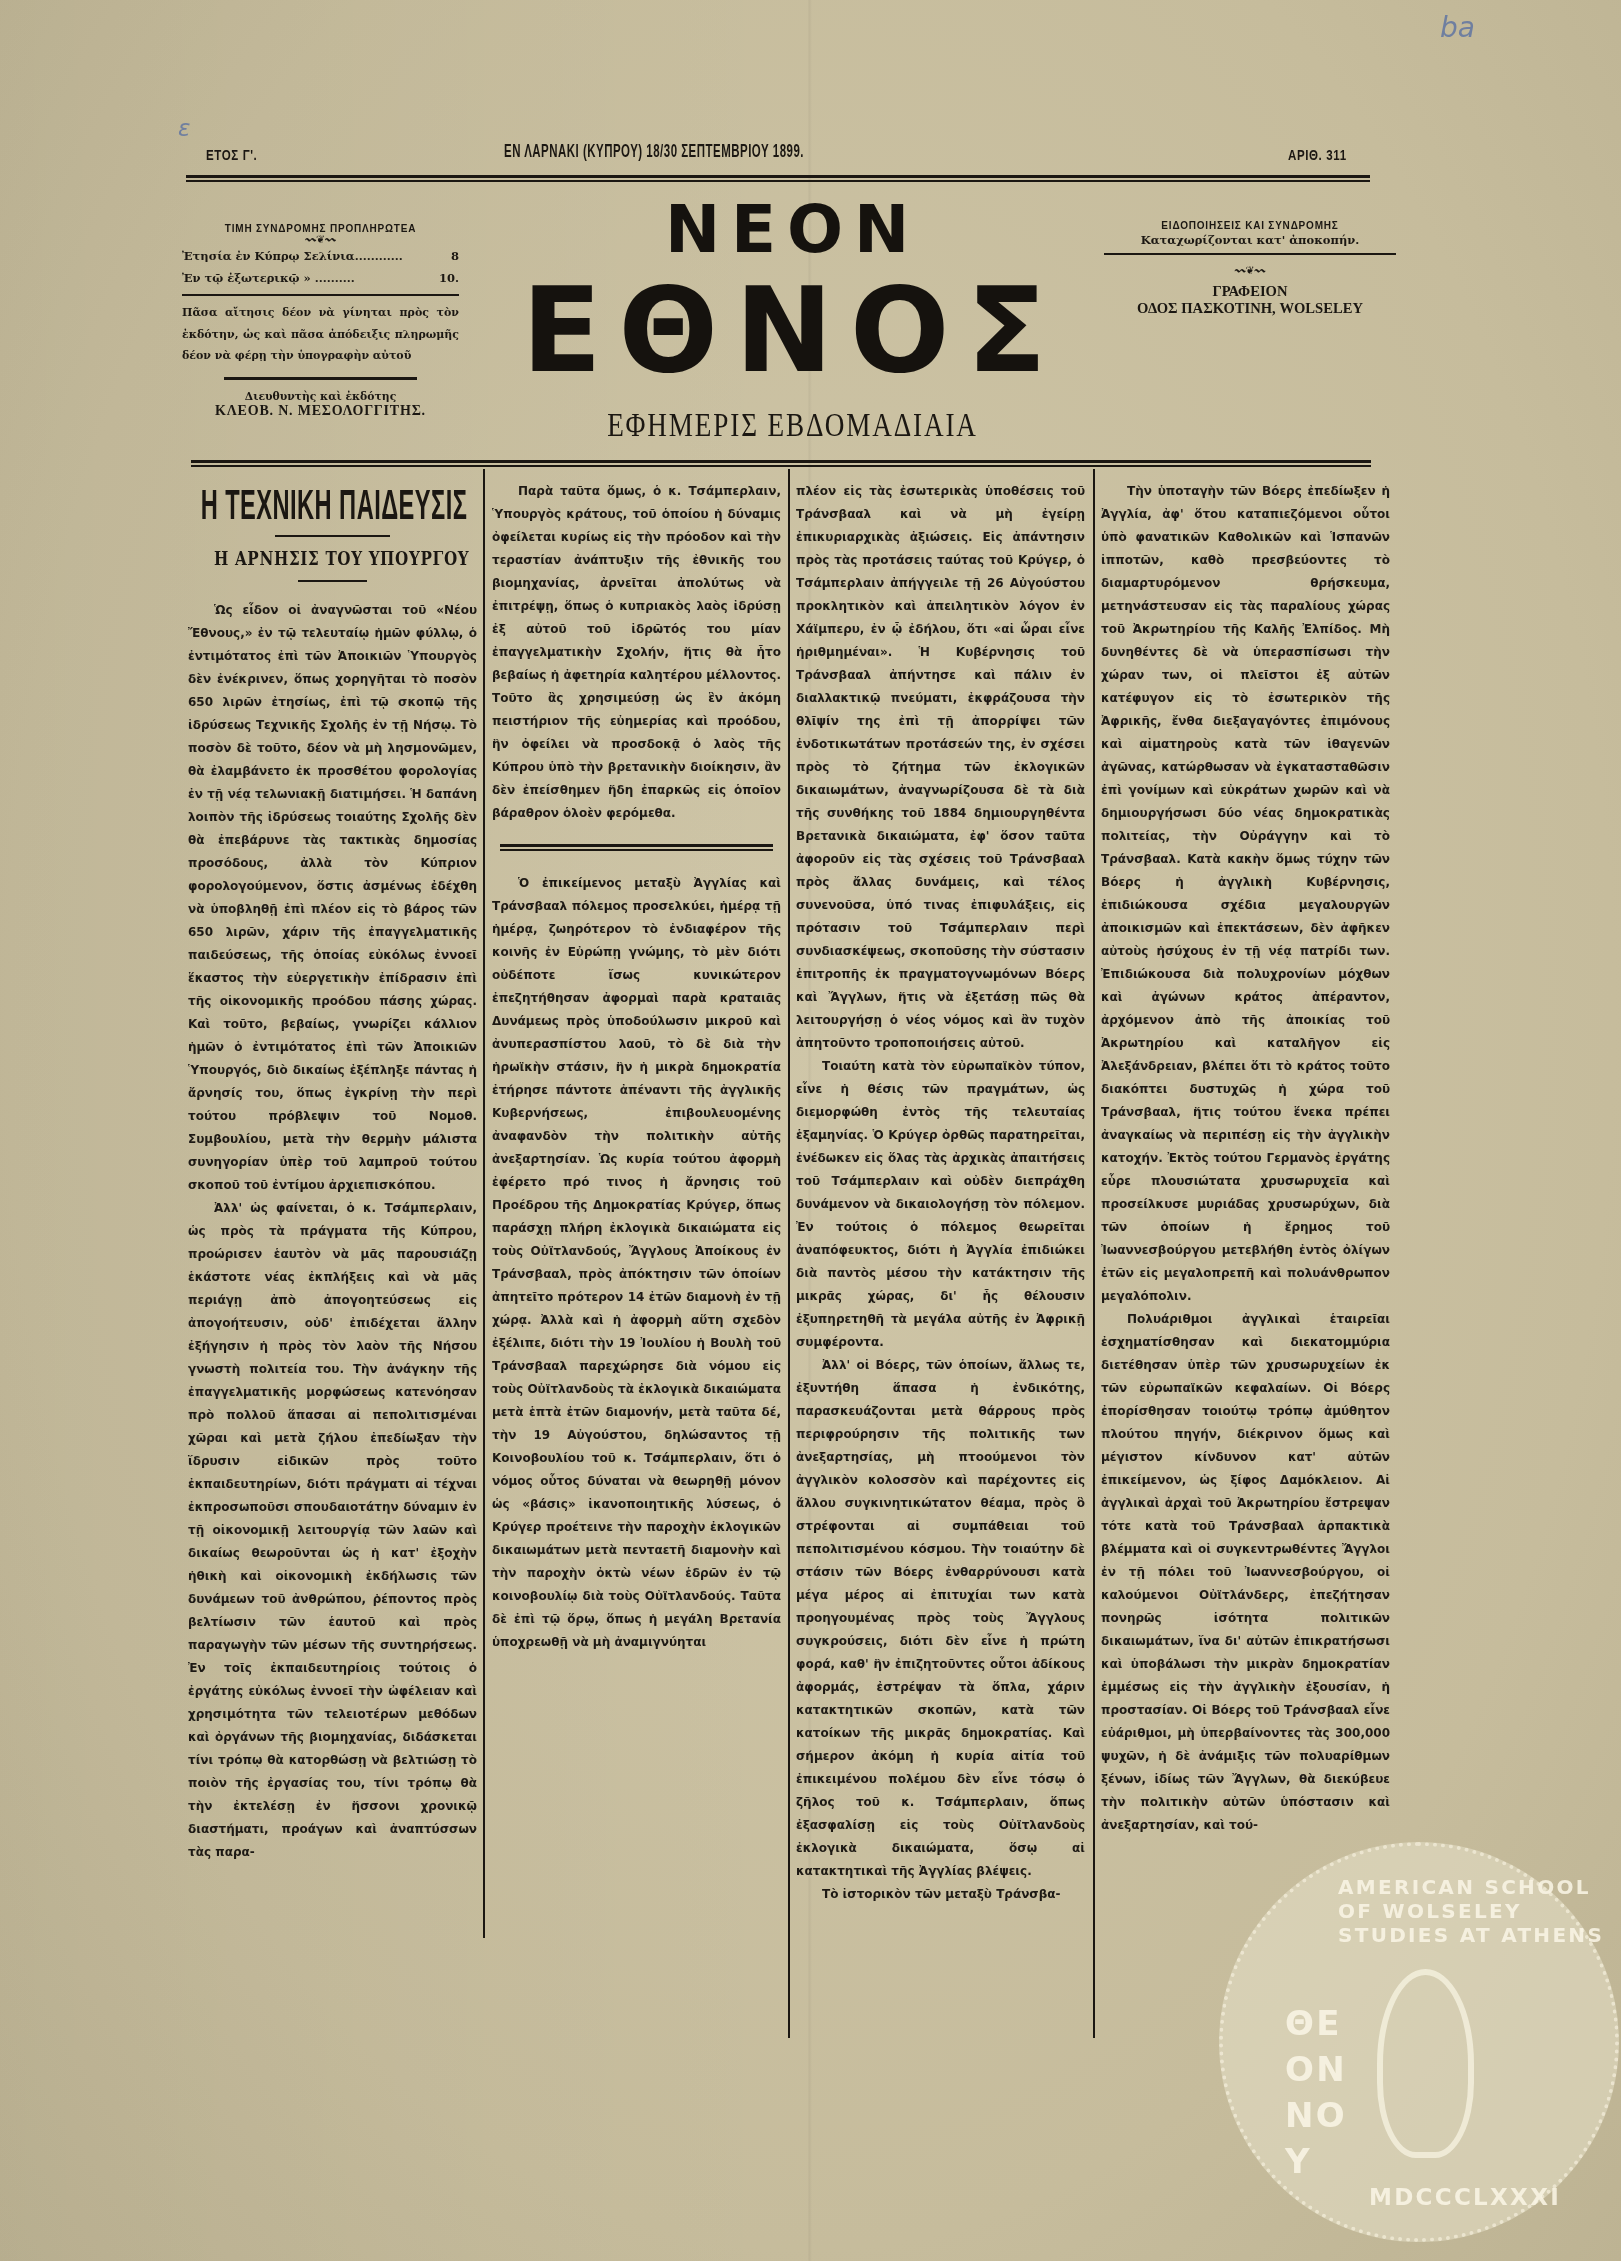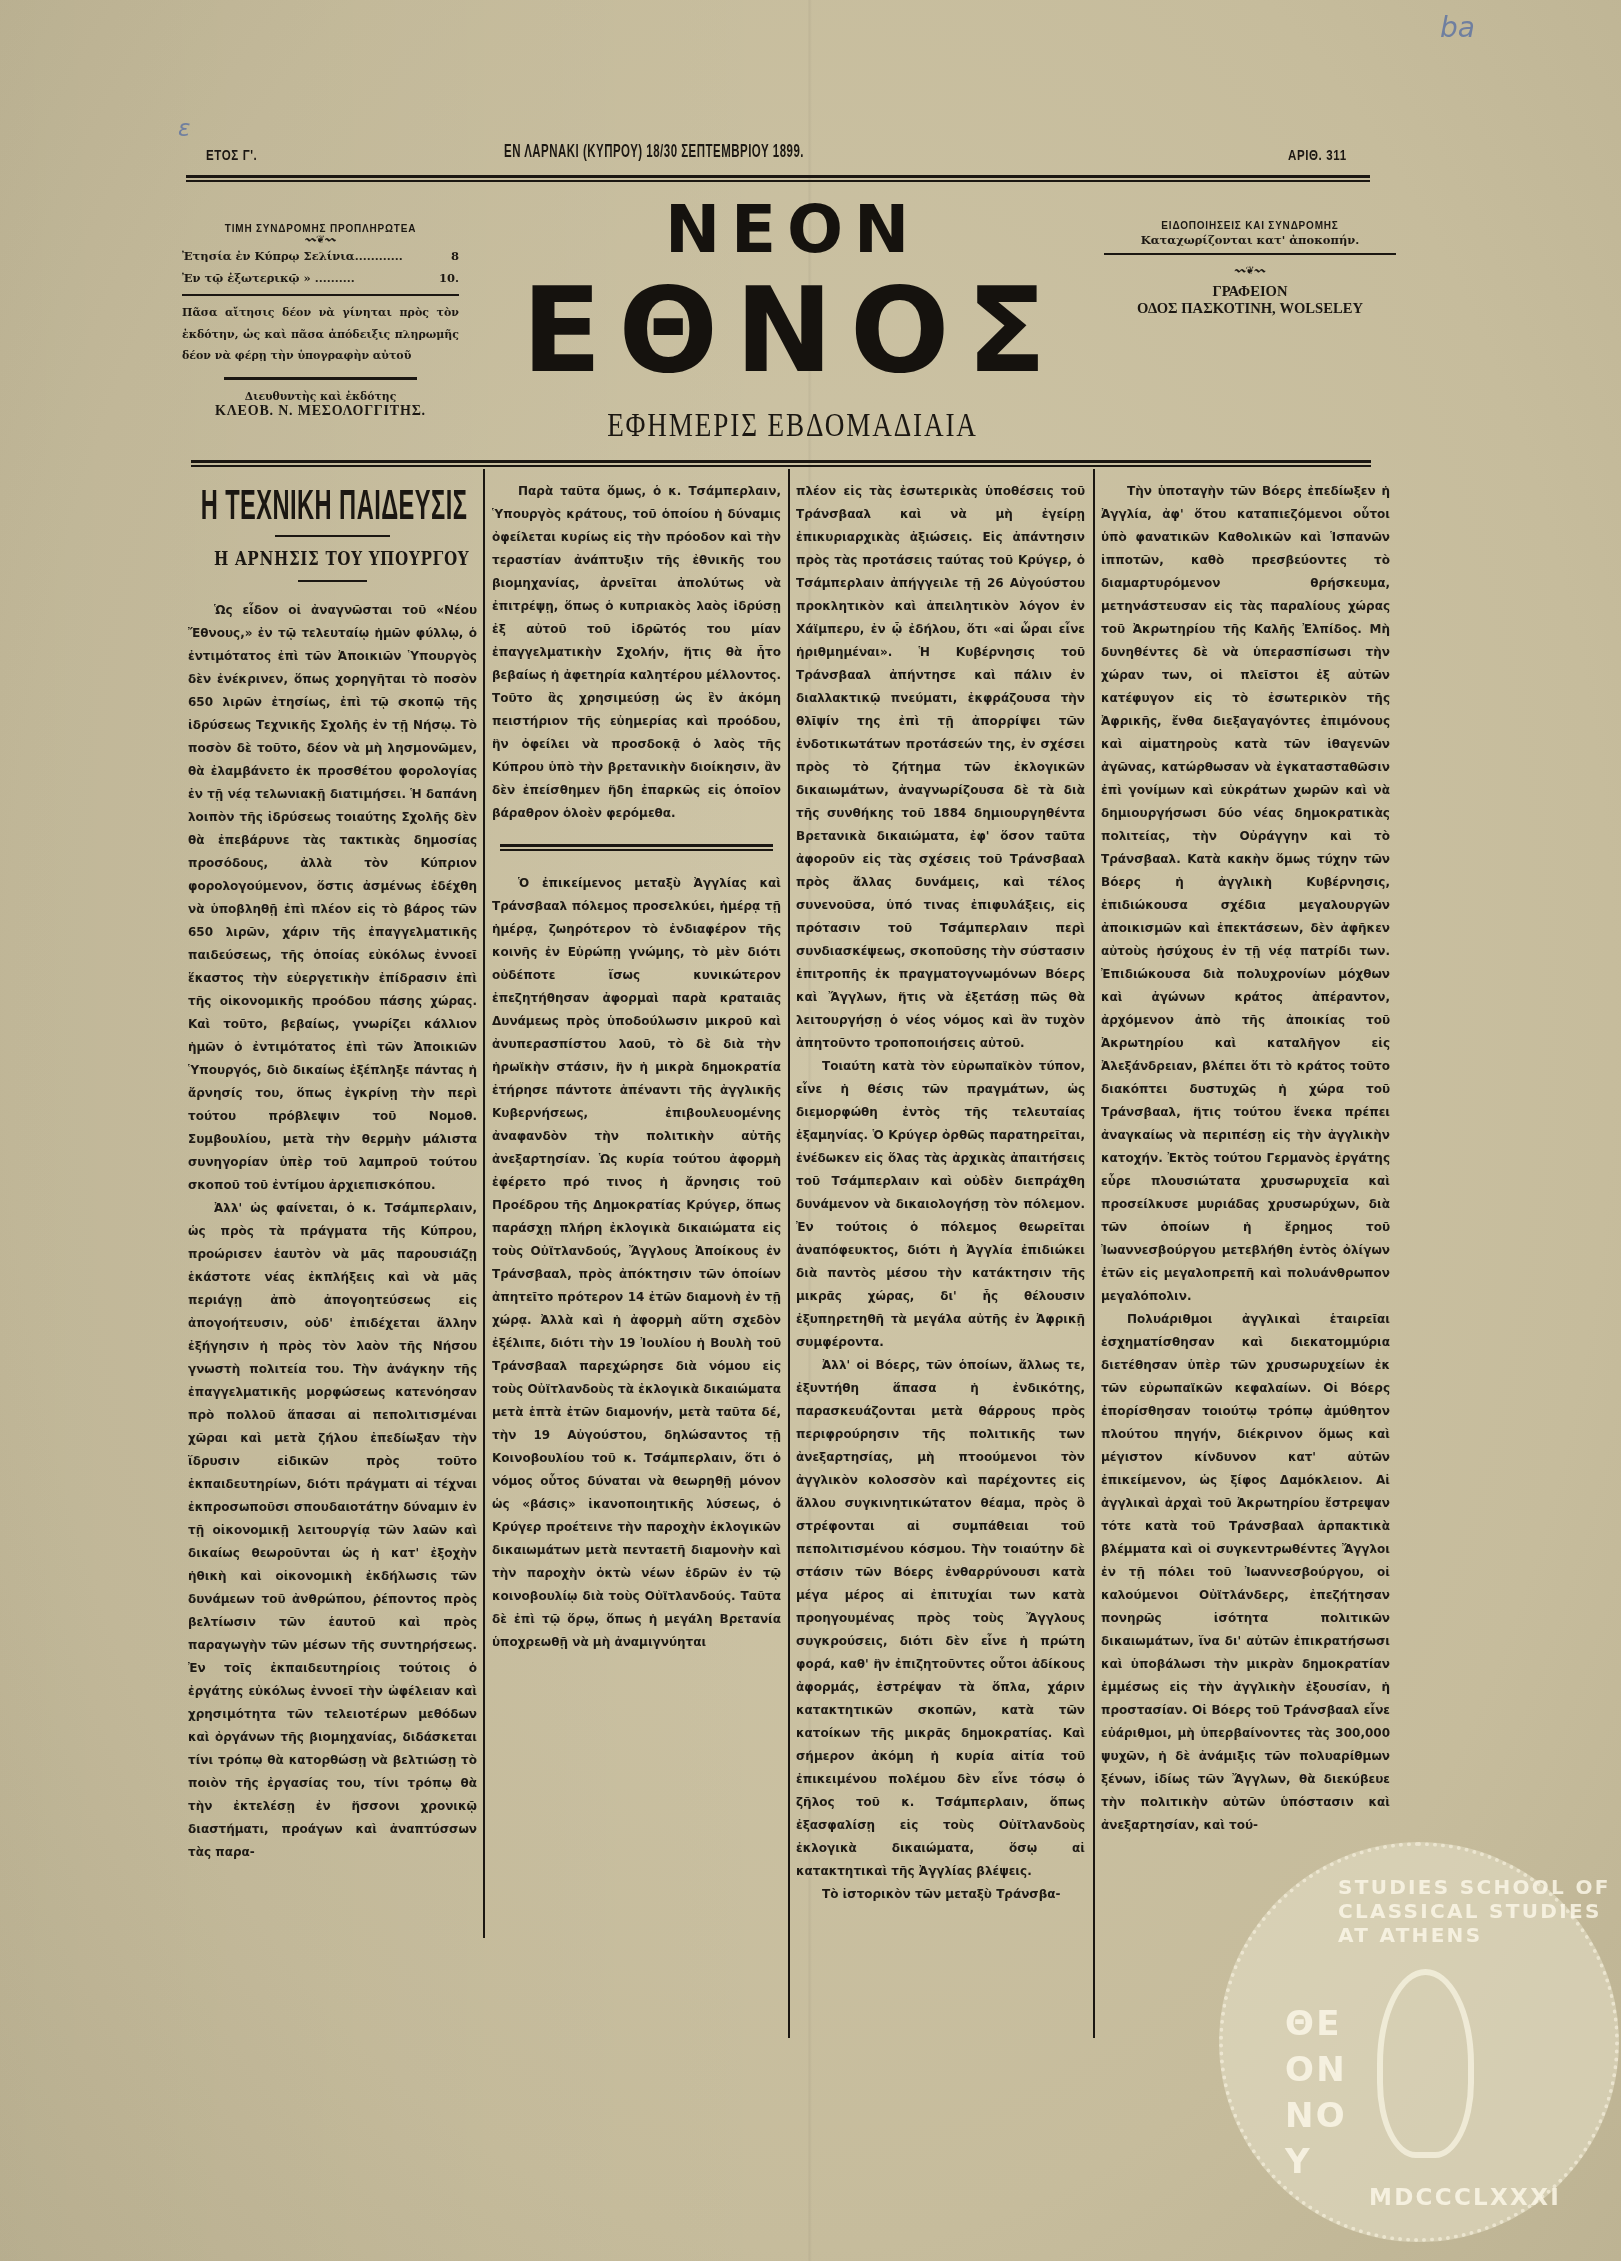--- a/index.html
+++ b/index.html
@@ -112,18 +112,18 @@
   <p>Ἀλλ' οἱ Βόερς, τῶν ὁποίων, ἄλλως τε, ἐξυντήθη ἅπασα ἡ ἐνδικότης, παρασκευάζονται μετὰ θάρρους πρὸς περιφρούρησιν τῆς πολιτικῆς των ἀνεξαρτησίας, μὴ πτοούμενοι τὸν ἀγγλικὸν κολοσσὸν καὶ παρέχοντες εἰς ἄλλου συγκινητικώτατον θέαμα, πρὸς ὃ στρέφονται αἱ συμπάθειαι τοῦ πεπολιτισμένου κόσμου. Τὴν τοιαύτην δὲ στάσιν τῶν Βόερς ἐνθαρρύνουσι κατὰ μέγα μέρος αἱ ἐπιτυχίαι των κατὰ προηγουμένας πρὸς τοὺς Ἄγγλους συγκρούσεις, διότι δὲν εἶνε ἡ πρώτη φορά, καθ' ἣν ἐπιζητοῦντες οὗτοι ἀδίκους ἀφορμάς, ἐστρέψαν τὰ ὅπλα, χάριν κατακτητικῶν σκοπῶν, κατὰ τῶν κατοίκων τῆς μικρᾶς δημοκρατίας. Καὶ σήμερον ἀκόμη ἡ κυρία αἰτία τοῦ ἐπικειμένου πολέμου δὲν εἶνε τόσῳ ὁ ζῆλος τοῦ κ. Τσάμπερλαιν, ὅπως ἐξασφαλίσῃ εἰς τοὺς Οὐϊτλανδοὺς ἐκλογικὰ δικαιώματα, ὅσῳ αἱ κατακτητικαὶ τῆς Ἀγγλίας βλέψεις.</p>
   <p>Τὸ ἱστορικὸν τῶν μεταξὺ Τράνσβα-</p>
 </div>
 
 <div class="col" style="left:1101px;width:289px;">
   <p>Τὴν ὑποταγὴν τῶν Βόερς ἐπεδίωξεν ἡ Ἀγγλία, ἀφ' ὅτου καταπιεζόμενοι οὗτοι ὑπὸ φανατικῶν Καθολικῶν καὶ Ἱσπανῶν ἱπποτῶν, καθὸ πρεσβεύοντες τὸ διαμαρτυρόμενον θρήσκευμα, μετηνάστευσαν εἰς τὰς παραλίους χώρας τοῦ Ἀκρωτηρίου τῆς Καλῆς Ἐλπίδος. Μὴ δυνηθέντες δὲ νὰ ὑπερασπίσωσι τὴν χώραν των, οἱ πλεῖστοι ἐξ αὐτῶν κατέφυγον εἰς τὸ ἐσωτερικὸν τῆς Ἀφρικῆς, ἔνθα διεξαγαγόντες ἐπιμόνους καὶ αἱματηροὺς κατὰ τῶν ἰθαγενῶν ἀγῶνας, κατώρθωσαν νὰ ἐγκατασταθῶσιν ἐπὶ γονίμων καὶ εὐκράτων χωρῶν καὶ νὰ δημιουργήσωσι δύο νέας δημοκρατικὰς πολιτείας, τὴν Οὐράγγην καὶ τὸ Τράνσβααλ. Κατὰ κακὴν ὅμως τύχην τῶν Βόερς ἡ ἀγγλικὴ Κυβέρνησις, ἐπιδιώκουσα σχέδια μεγαλουργῶν ἀποικισμῶν καὶ ἐπεκτάσεων, δὲν ἀφῆκεν αὐτοὺς ἡσύχους ἐν τῇ νέᾳ πατρίδι των. Ἐπιδιώκουσα διὰ πολυχρονίων μόχθων καὶ ἀγώνων κράτος ἀπέραντον, ἀρχόμενον ἀπὸ τῆς ἀποικίας τοῦ Ἀκρωτηρίου καὶ καταλῆγον εἰς Ἀλεξάνδρειαν, βλέπει ὅτι τὸ κράτος τοῦτο διακόπτει δυστυχῶς ἡ χώρα τοῦ Τράνσβααλ, ἥτις τούτου ἕνεκα πρέπει ἀναγκαίως νὰ περιπέσῃ εἰς τὴν ἀγγλικὴν κατοχήν. Ἐκτὸς τούτου Γερμανὸς ἐργάτης εὗρε πλουσιώτατα χρυσωρυχεῖα καὶ προσείλκυσε μυριάδας χρυσωρύχων, διὰ τῶν ὁποίων ἡ ἔρημος τοῦ Ἰωαννεσβούργου μετεβλήθη ἐντὸς ὀλίγων ἐτῶν εἰς μεγαλοπρεπῆ καὶ πολυάνθρωπον μεγαλόπολιν.</p>
   <p>Πολυάριθμοι ἀγγλικαὶ ἑταιρεῖαι ἐσχηματίσθησαν καὶ διεκατομμύρια διετέθησαν ὑπὲρ τῶν χρυσωρυχείων ἐκ τῶν εὐρωπαϊκῶν κεφαλαίων. Οἱ Βόερς ἐπορίσθησαν τοιούτῳ τρόπῳ ἀμύθητον πλούτου πηγήν, διέκρινον ὅμως καὶ μέγιστον κίνδυνον κατ' αὐτῶν ἐπικείμενον, ὡς ξίφος Δαμόκλειον. Αἱ ἀγγλικαὶ ἀρχαὶ τοῦ Ἀκρωτηρίου ἔστρεψαν τότε κατὰ τοῦ Τράνσβααλ ἁρπακτικὰ βλέμματα καὶ οἱ συγκεντρωθέντες Ἄγγλοι ἐν τῇ πόλει τοῦ Ἰωαννεσβούργου, οἱ καλούμενοι Οὐϊτλάνδερς, ἐπεζήτησαν πονηρῶς ἰσότητα πολιτικῶν δικαιωμάτων, ἵνα δι' αὐτῶν ἐπικρατήσωσι καὶ ὑποβάλωσι τὴν μικρὰν δημοκρατίαν ἐμμέσως εἰς τὴν ἀγγλικὴν ἐξουσίαν, ἡ προστασίαν. Οἱ Βόερς τοῦ Τράνσβααλ εἶνε εὐάριθμοι, μὴ ὑπερβαίνοντες τὰς 300,000 ψυχῶν, ἡ δὲ ἀνάμιξις τῶν πολυαρίθμων ξένων, ἰδίως τῶν Ἄγγλων, θὰ διεκύβευε τὴν πολιτικὴν αὐτῶν ὑπόστασιν καὶ ἀνεξαρτησίαν, καὶ τού-</p>
 </div>
 
 <div class="seal">
-  <div class="seal-text" style="left:115px;top:29px;font-size:20px;">STUDIES SCHOOL OF CLASSICAL STUDIES AT ATHENS</div>
+  <div class="seal-text" style="left:115px;top:29px;font-size:20px;">AMERICAN SCHOOL OF WOLSELEY STUDIES AT ATHENS</div>
   <div class="seal-text" style="left:146px;top:338px;font-size:23px;">MDCCCLXXXI</div>
   <div class="seal-text" style="left:62px;top:154px;font-size:34px;width:62px;line-height:46px;word-break:break-all;">ΘΕΟΝ ΝΟΥ</div>
   <div class="abs" style="left:154px;top:123px;width:85px;height:177px;border:6.2px solid rgba(250,246,230,0.7);border-radius:50% 50% 40% 40%;"></div>
 </div>
 
 
 </body></html>

